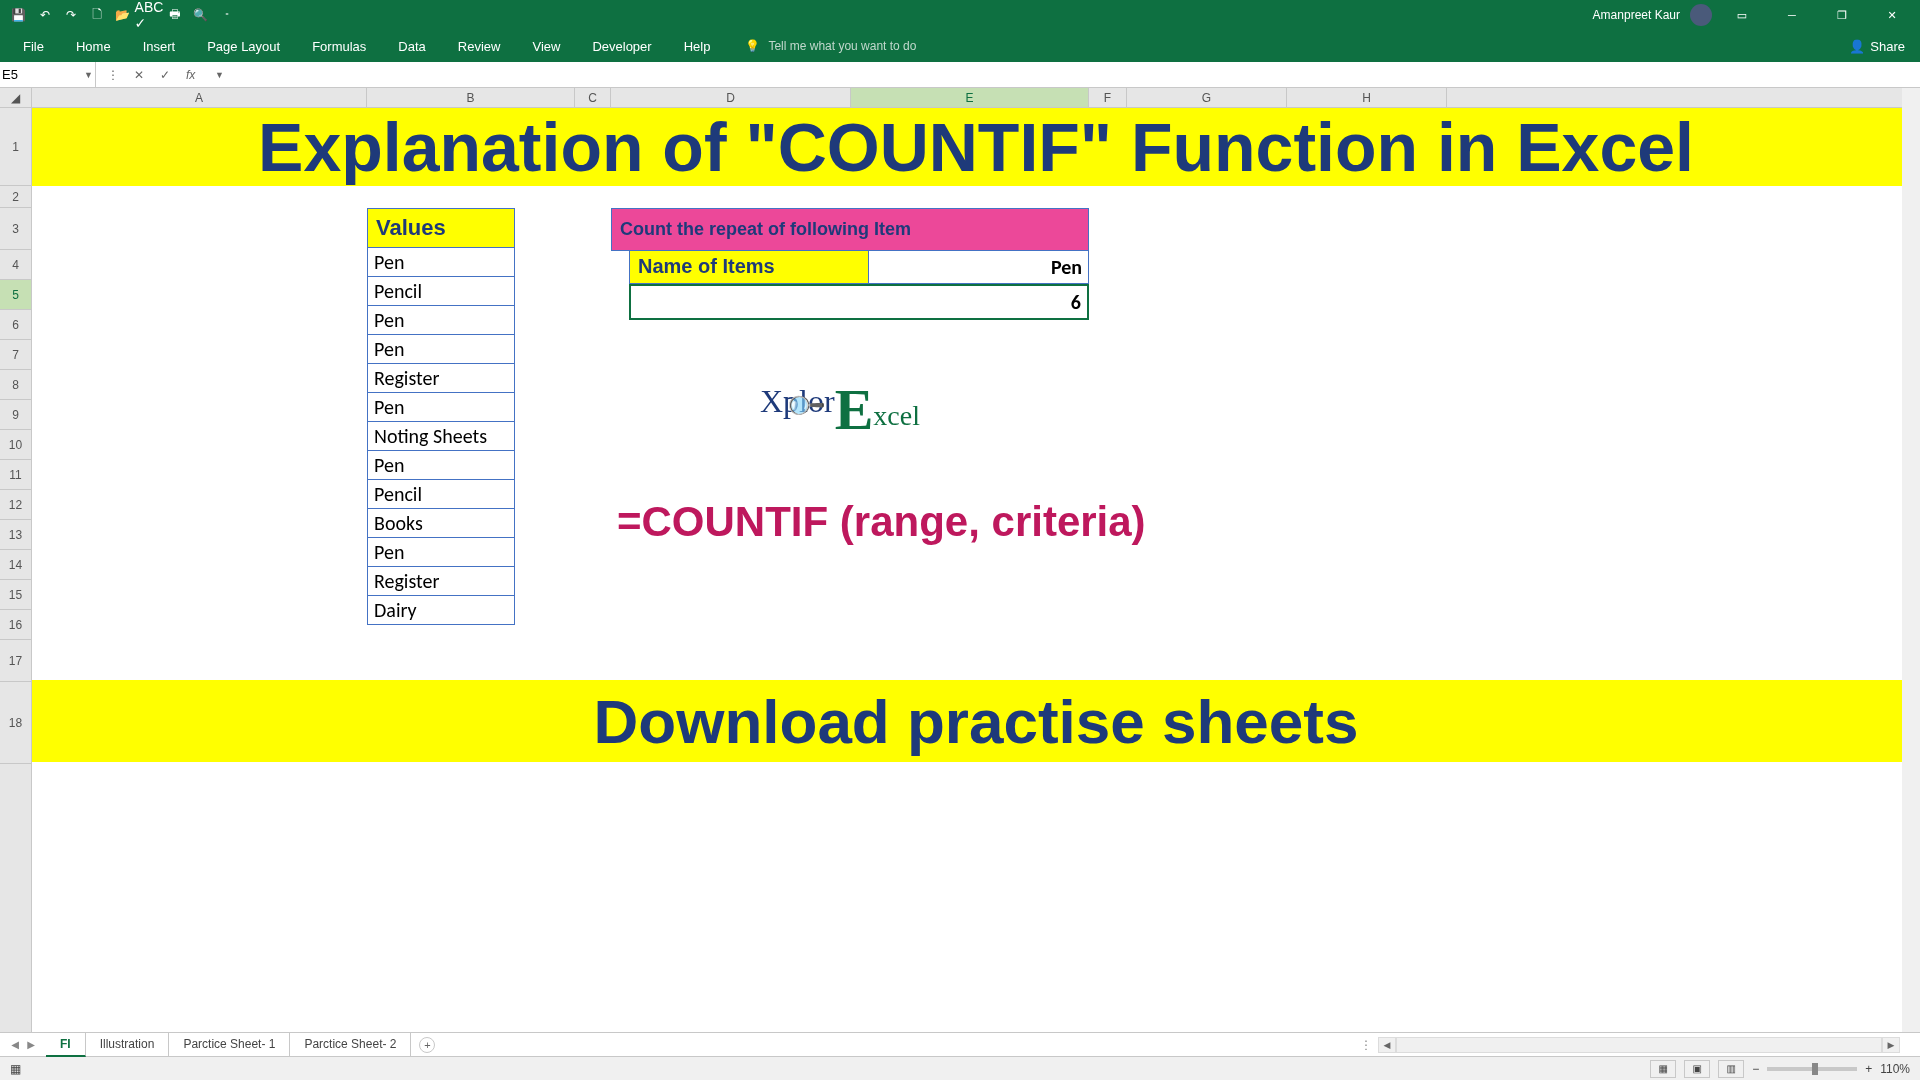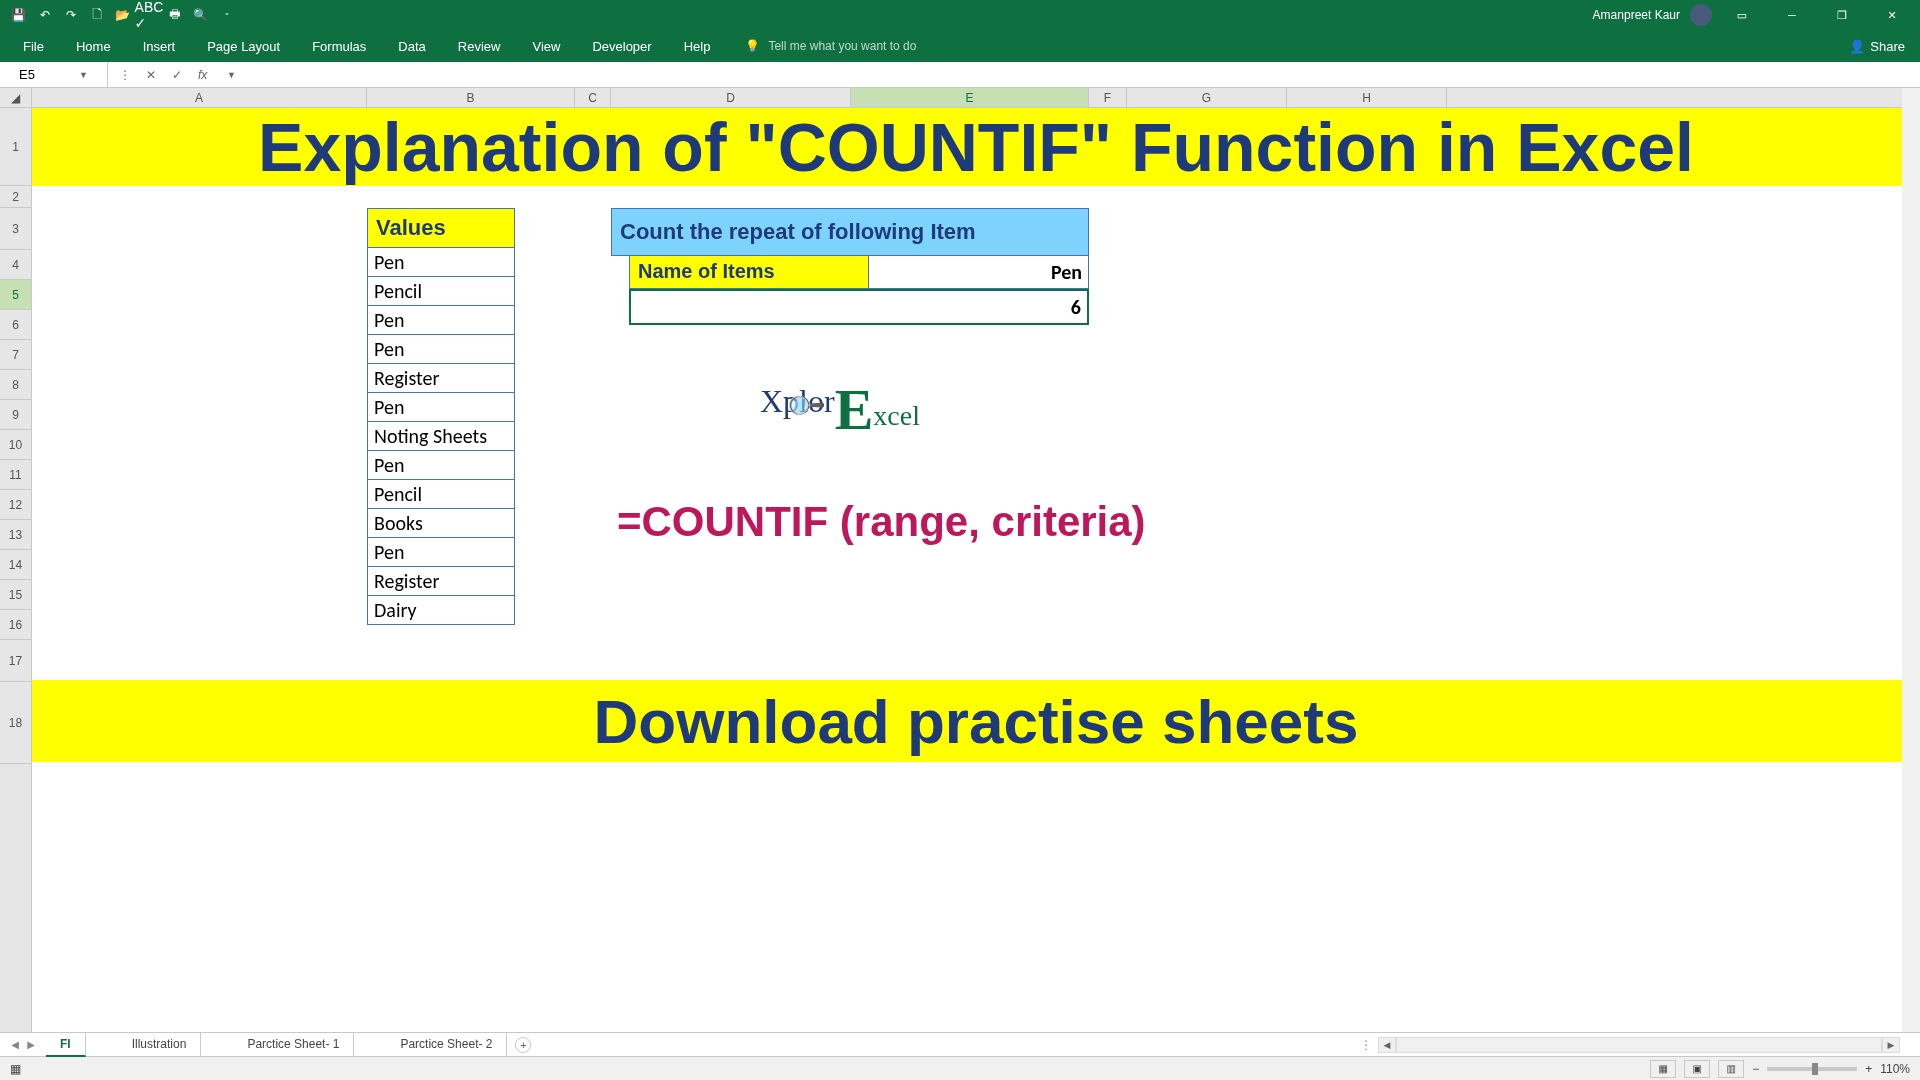--- a/index.html
+++ b/index.html
@@ -16,21 +16,21 @@
     
     
     .ribbon { background: #0e7041; height: 32px; display: flex; align-items: center; justify-content: space-between; font-size: 13px; color: #fff; }
     .ribbon-tabs { display: flex; gap: 2px; padding-left: 8px; }
     .ribbon-tab { padding: 8px 15px; cursor: pointer; }
     .tell-me { display: flex; align-items: center; gap: 8px; margin-left: 20px; color: #c0d8cc; font-size: 12px; }
     .share-btn { display: flex; align-items: center; gap: 5px; padding: 0 15px; color: #fff; font-size: 13px; }
     
     
     .formula-bar { height: 26px; display: flex; align-items: center; border-bottom: 1px solid #c8c8c8; background: #fff; font-size: 13px; }
-    .name-box { width: 108px; padding: 0 19px; border-right: 1px solid #c8c8c8; display: flex; align-items: center; justify-content: space-between; height: 100%; }
+    .name-box { width: 96px; padding: 0 2px; border-right: 1px solid #c8c8c8; display: flex; align-items: center; justify-content: space-between; height: 100%; }
     .fx-buttons { display: flex; align-items: center; gap: 4px; padding: 0 6px; height: 100%; }
     .fx-btn { width: 22px; height: 20px; display: flex; align-items: center; justify-content: center; color: #666; cursor: pointer; font-size: 12px; }
     .fx-label { font-style: italic; font-size: 12px; color: #666; padding: 0 6px; }
     .formula-input { flex: 1; padding: 0 8px; }
     .expand-btn { width: 24px; text-align: center; cursor: pointer; color: #666; }
     
     
     .grid-area { position: relative; height: calc(100% - 30px - 32px - 26px - 24px - 24px); overflow: hidden; }
     .col-headers { display: flex; height: 20px; background: #e6e6e6; border-bottom: 1px solid #c8c8c8; font-size: 12px; color: #555; }
     .corner-cell { width: 32px; border-right: 1px solid #c8c8c8; background: #e6e6e6; display: flex; align-items: center; justify-content: center; }
@@ -42,21 +42,21 @@
     .row-header.active { background: #c6e0b4; color: #0e7041; }
     .cells { position: relative; flex: 1; background: #fff; }
     
     
     .title-row { position: absolute; top: 0; left: 0; right: 0; height: 78px; background: #ffff00; display: flex; align-items: center; justify-content: center; font-size: 68px; font-weight: bold; color: #1e3a7a; font-family: Verdana, sans-serif; }
     .values-table { position: absolute; top: 100px; left: 335px; width: 148px; }
     .values-header { background: #ffff00; border: 1px solid #4472c4; padding: 6px 8px; font-size: 22px; font-weight: bold; color: #1e3a7a; font-family: Verdana, sans-serif; }
     .values-cell { border: 1px solid #4472c4; border-top: none; padding: 2px 6px; font-size: 20px; font-family: Calibri, sans-serif; }
     
     .count-table { position: absolute; top: 100px; left: 579px; width: 478px; }
-    .count-header { background: #7dd3fc; border: 1px solid #4472c4; padding: 10px 8px; font-size: 22px; font-weight: bold; color: #1e3a7a; font-family: Verdana, sans-serif; }
+    .count-header { background: #ec4899; border: 1px solid #4472c4; padding: 10px 8px; font-size: 18px; font-weight: bold; color: #1e3a7a; font-family: Verdana, sans-serif; }
     .count-row { display: flex; margin-left: 18px; }
     .count-label { background: #ffff00; border: 1px solid #4472c4; border-top: none; padding: 4px 8px; font-size: 20px; font-weight: bold; color: #1e3a7a; width: 240px; font-family: Verdana, sans-serif; }
     .count-value { border: 1px solid #4472c4; border-top: none; border-left: none; padding: 4px 6px; font-size: 20px; flex: 1; text-align: right; font-weight: bold; font-family: Calibri, sans-serif; }
     .selected-cell { border: 2px solid #0e7041; }
     
     .logo-area { position: absolute; top: 260px; left: 728px; display: flex; align-items: center; }
     .logo-text1 { font-size: 32px; color: #1e3a7a; font-weight: 500; font-family: Georgia, serif; }
     .logo-e { font-size: 58px; color: #0e7041; font-weight: bold; font-family: Georgia, serif; position: relative; top: 8px; }
     .logo-text2 { font-size: 28px; color: #0e7041; font-family: Georgia, serif; position: relative; top: 14px; }
     .logo-mag { position: absolute; top: 22px; left: 30px; font-size: 26px; transform: rotate(-45deg); }
@@ -230,21 +230,21 @@
     </div>
     <div class="scroll-right"></div>
   </div>
 </div>
 
 <div class="sheet-tabs">
   <div class="tab-nav">
     <span class="tab-nav-btn">◀</span>
     <span class="tab-nav-btn">▶</span>
   </div>
-  <div id="sheet-tabs" style="display:flex;gap:32px;">
+  <div id="sheet-tabs" style="display:flex;">
       <div class="sheet-tab active">FI</div>
       <div class="sheet-tab">Illustration</div>
       <div class="sheet-tab">Parctice Sheet- 1</div>
       <div class="sheet-tab">Parctice Sheet- 2</div>
     </div>
   <span class="add-sheet">+</span>
   <div class="hscroll">
     <span style="color:#888;margin-right:6px;">⋮</span>
     <div class="hscroll-btn">◀</div>
     <div class="hscroll-track"></div>

